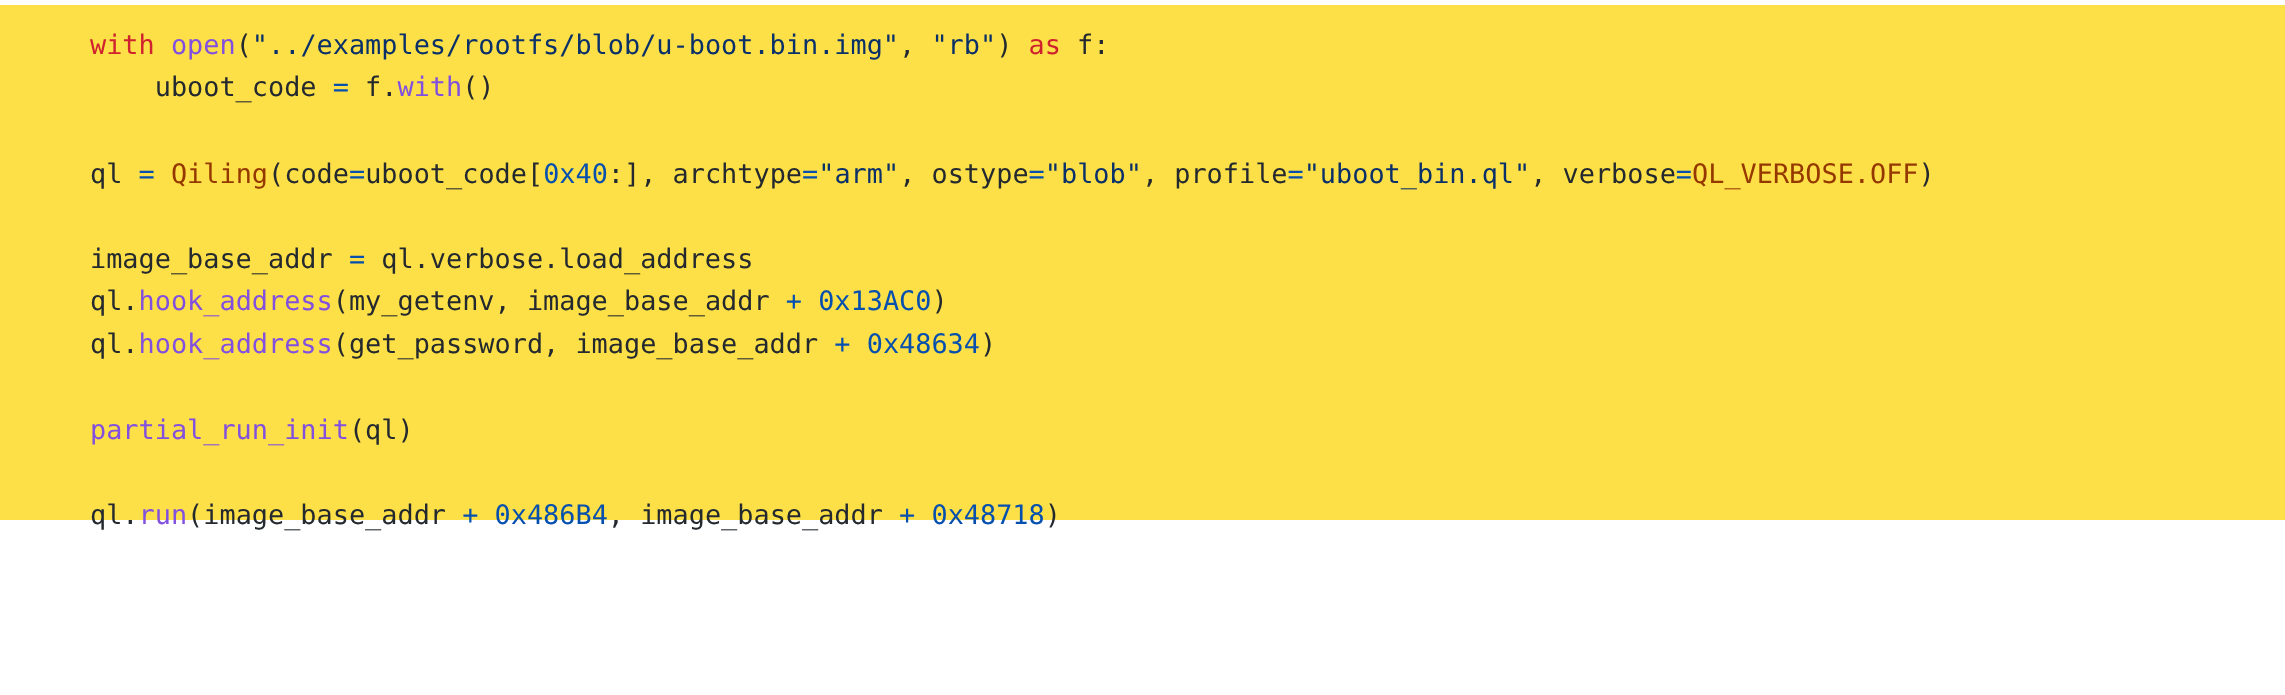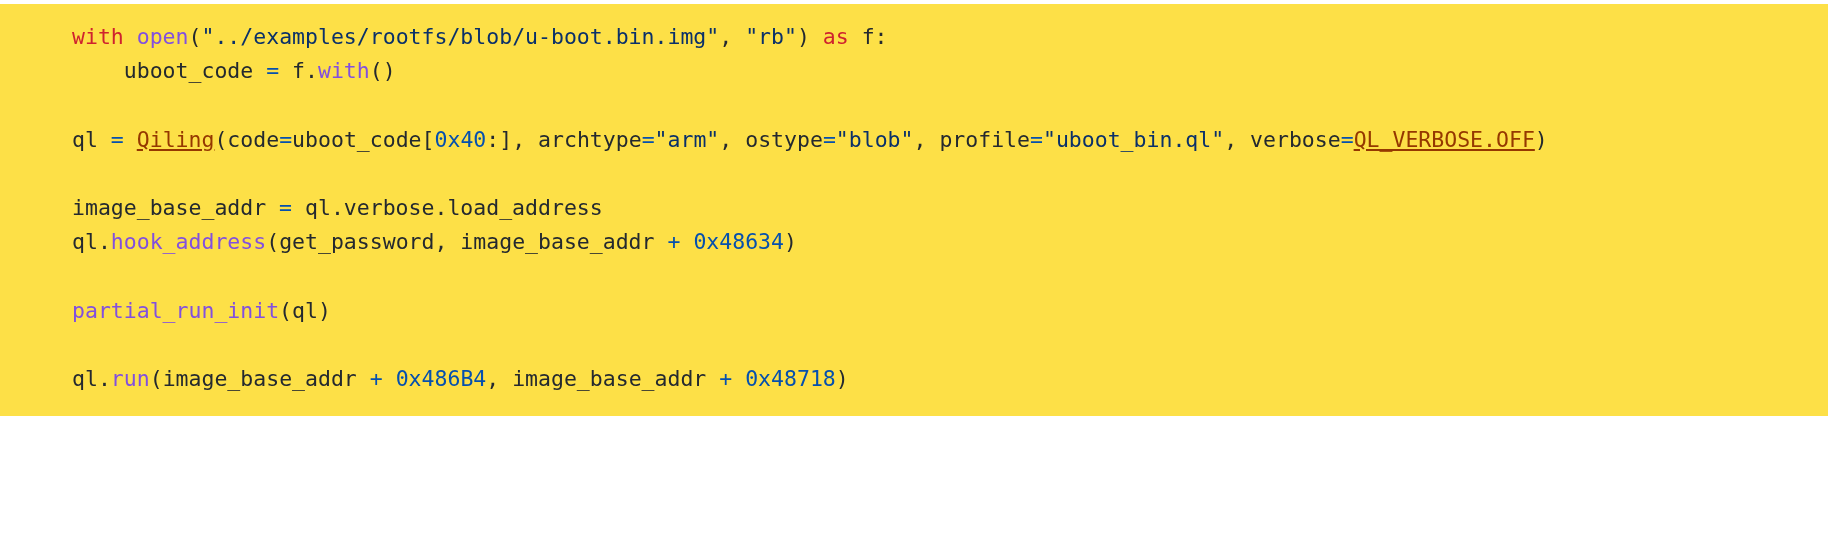--- a/index.html
+++ b/index.html
@@ -39,31 +39,32 @@
     height: 34.2px;
   }
 
   
   .t-plain    { color: #24292f; }
   .t-keyword  { color: #cf222e; }
   .t-func     { color: #8250df; }
   .t-string   { color: #0a3069; }
   .t-number   { color: #0550ae; text-align: right; }
   .t-operator { color: #0550ae; }
-  .t-class    { color: #953800; text-decoration: underline; }
+  .t-class    { color: #953800; }
   .t-punct    { color: #24292f; }
 </style>
 </head>
 <body>
 
 <div id="code-block">
     <div class="code-line"><span class="t-keyword">with</span><span class="t-plain"> </span><span class="t-func">open</span><span class="t-punct">(</span><span class="t-string">"../examples/rootfs/blob/u-boot.bin.img"</span><span class="t-punct">, </span><span class="t-string">"rb"</span><span class="t-punct">)</span><span class="t-plain"> </span><span class="t-keyword">as</span><span class="t-plain"> f:</span></div>
     <div class="code-line"><span class="t-plain">    uboot_code </span><span class="t-operator">=</span><span class="t-plain"> f.</span><span class="t-func">with</span><span class="t-punct">()</span></div>
     <div class="code-line blank">&nbsp;</div>
     <div class="code-line"><span class="t-plain">ql </span><span class="t-operator">=</span><span class="t-plain"> </span><span class="t-class">Qiling</span><span class="t-punct">(code</span><span class="t-operator">=</span><span class="t-plain">uboot_code[</span><span class="t-number">0x40</span><span class="t-punct">:], archtype</span><span class="t-operator">=</span><span class="t-string">"arm"</span><span class="t-punct">, ostype</span><span class="t-operator">=</span><span class="t-string">"blob"</span><span class="t-punct">, profile</span><span class="t-operator">=</span><span class="t-string">"uboot_bin.ql"</span><span class="t-punct">, verbose</span><span class="t-operator">=</span><span class="t-class">QL_VERBOSE.OFF</span><span class="t-punct">)</span></div>
     <div class="code-line blank">&nbsp;</div>
     <div class="code-line"><span class="t-plain">image_base_addr </span><span class="t-operator">=</span><span class="t-plain"> ql.verbose.load_address</span></div>
+    <div class="code-line"><span class="t-plain">ql.</span><span class="t-func">hook_address</span><span class="t-punct">(my_getenv, image_base_addr </span><span class="t-operator">+</span><span class="t-plain"> </span><span class="t-number">0x13AC0</span><span class="t-punct">)</span></div>
     <div class="code-line"><span class="t-plain">ql.</span><span class="t-func">hook_address</span><span class="t-punct">(get_password, image_base_addr </span><span class="t-operator">+</span><span class="t-plain"> </span><span class="t-number">0x48634</span><span class="t-punct">)</span></div>
     <div class="code-line blank">&nbsp;</div>
     <div class="code-line"><span class="t-func">partial_run_init</span><span class="t-punct">(ql)</span></div>
     <div class="code-line blank">&nbsp;</div>
     <div class="code-line"><span class="t-plain">ql.</span><span class="t-func">run</span><span class="t-punct">(image_base_addr </span><span class="t-operator">+</span><span class="t-plain"> </span><span class="t-number">0x486B4</span><span class="t-punct">, image_base_addr </span><span class="t-operator">+</span><span class="t-plain"> </span><span class="t-number">0x48718</span><span class="t-punct">)</span></div>
   </div>
 
 </body></html>

